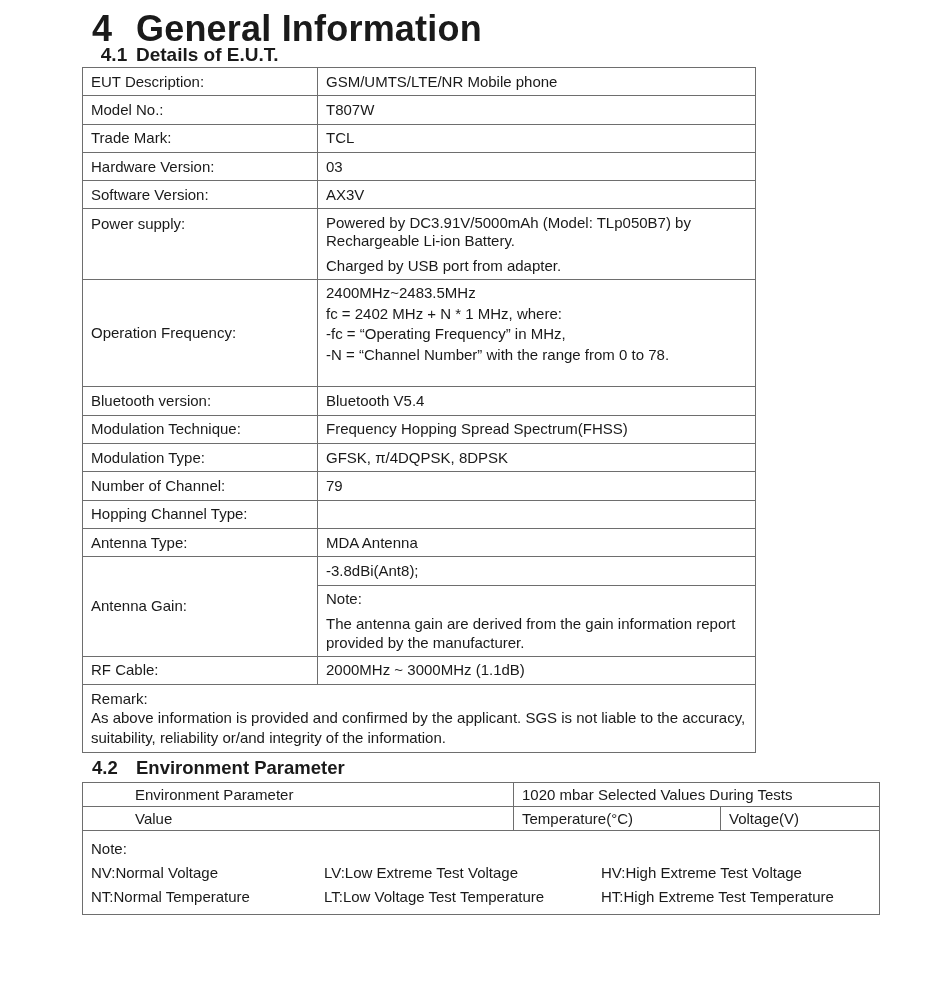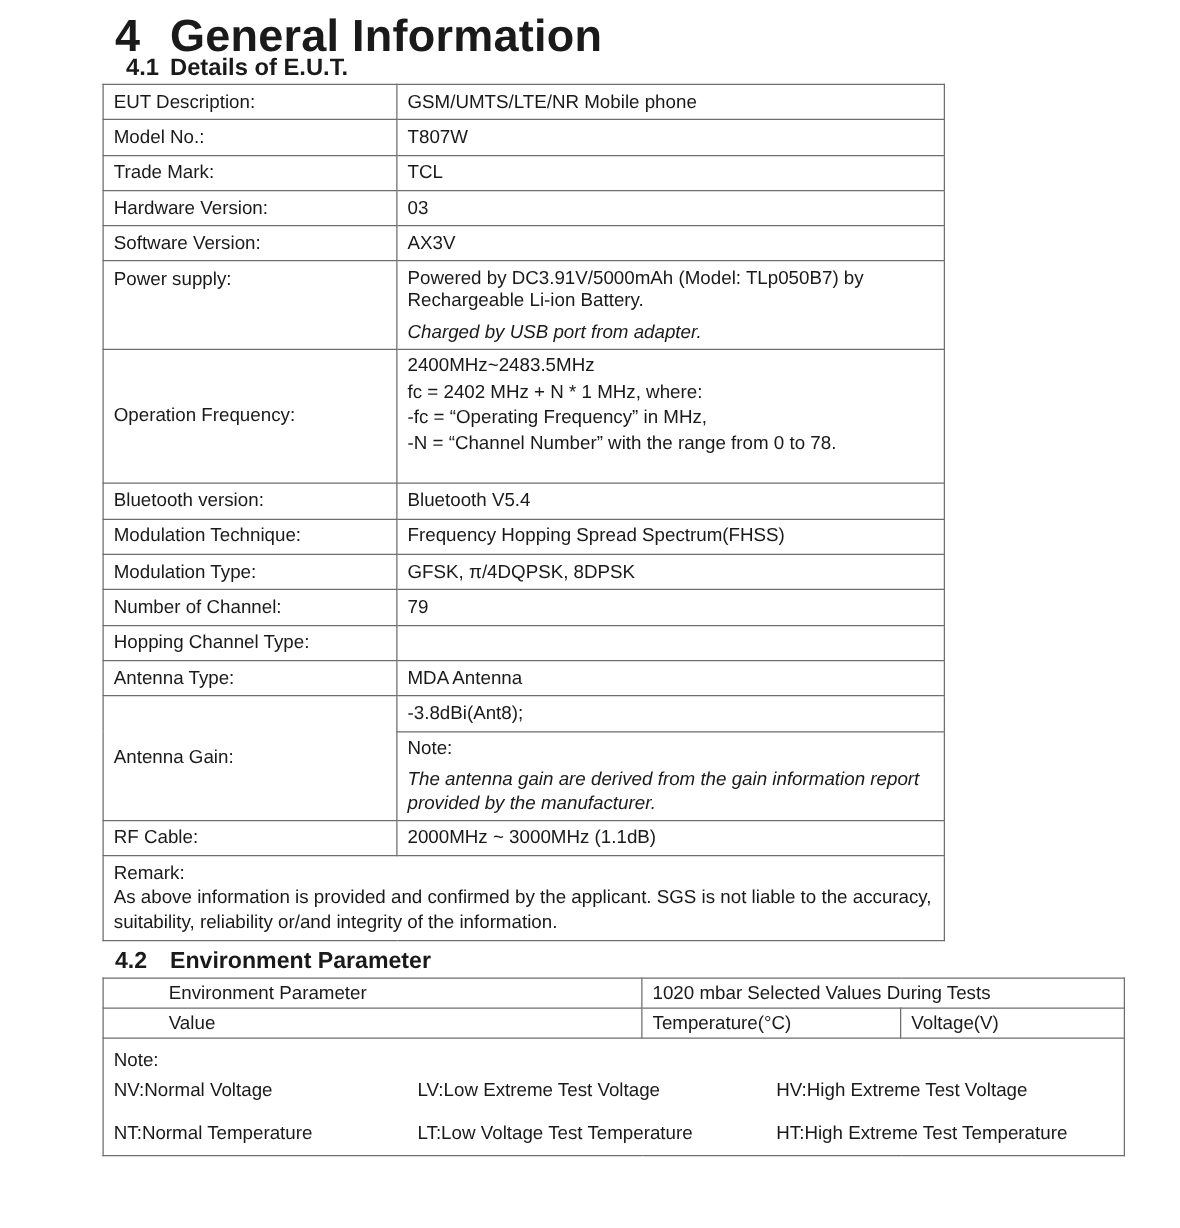--- a/index.html
+++ b/index.html
@@ -11,30 +11,30 @@
   .h2 .num { display:inline-block; width:44px; }
   .h2a { left:92px; top:44px;text-align:center; }
   .h2b { left:92px; top:757px; font-size:18.5px; }
 
   table { border-collapse:collapse; position:absolute; }
   td { border:1.5px solid #6e6e6e; font-size:15px; vertical-align:middle; padding:0 8px; line-height:18px; }
   #eut { left:82px; top:67px; width:674px;border-radius:27px; }
   #eut td.lbl { width:218px; }
   #eut tr { height:28.3px; }
   #eut td.val { padding-top:3px; padding-bottom:3px; }
-  .line2 { margin-top:7px;font-style:italic; }
+  .line2 { margin-top:7px; }
   .ml { line-height:20.5px; }
   .remark td { padding-top:4px; padding-bottom:5px; line-height:19.5px; }
 
   #env { left:82px; top:782px; width:797px; }
   #env td { height:23px; font-size:15px; line-height:18px; }
   #env td.c1 { padding-left:52px; width:370px; }
   #env td.c2 { width:190px; }
   #env .note td { padding:6px 8px 5px 8px; line-height:24px; }
-  .notegrid { display:grid; grid-template-columns:233px 277px 270px;gap:10px; }
+  .notegrid { display:grid; grid-template-columns:233px 277px 270px; }
 </style>
 </head>
 <body>
 
 <div class="h1">
   <span class="num">4</span><span>General Information</span>
 </div>
 <div class="h2 h2a">
   <span class="num">4.1</span><span>Details of E.U.T.</span>
 </div>

